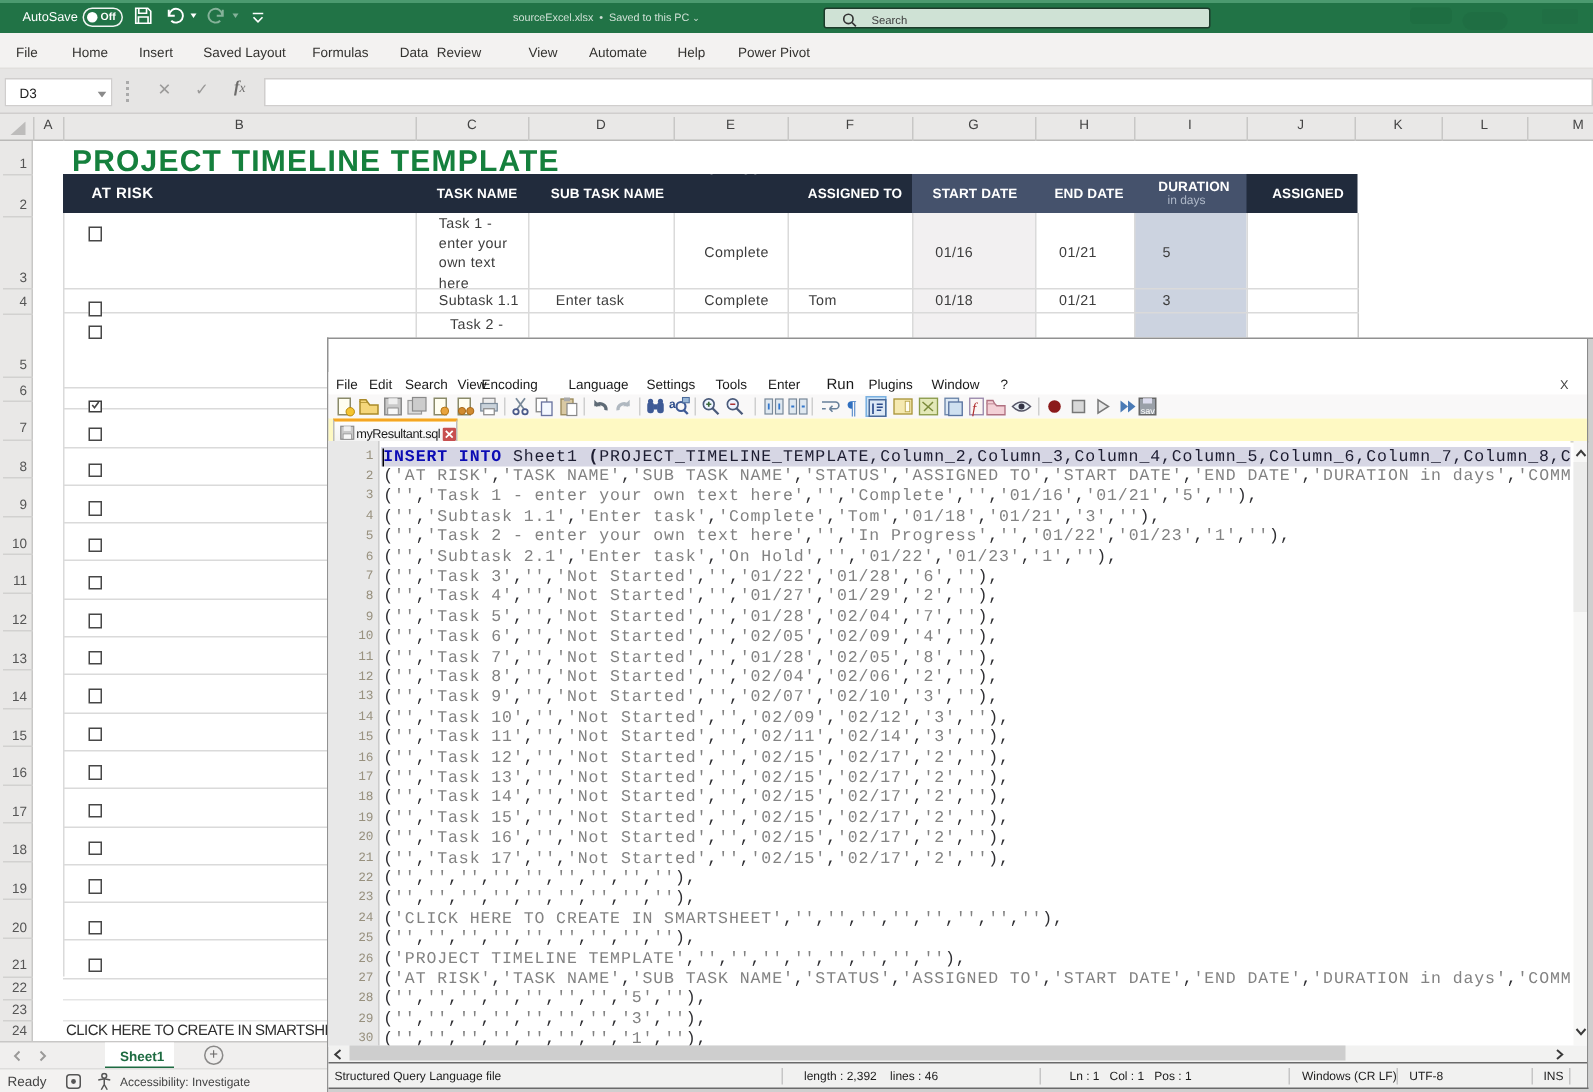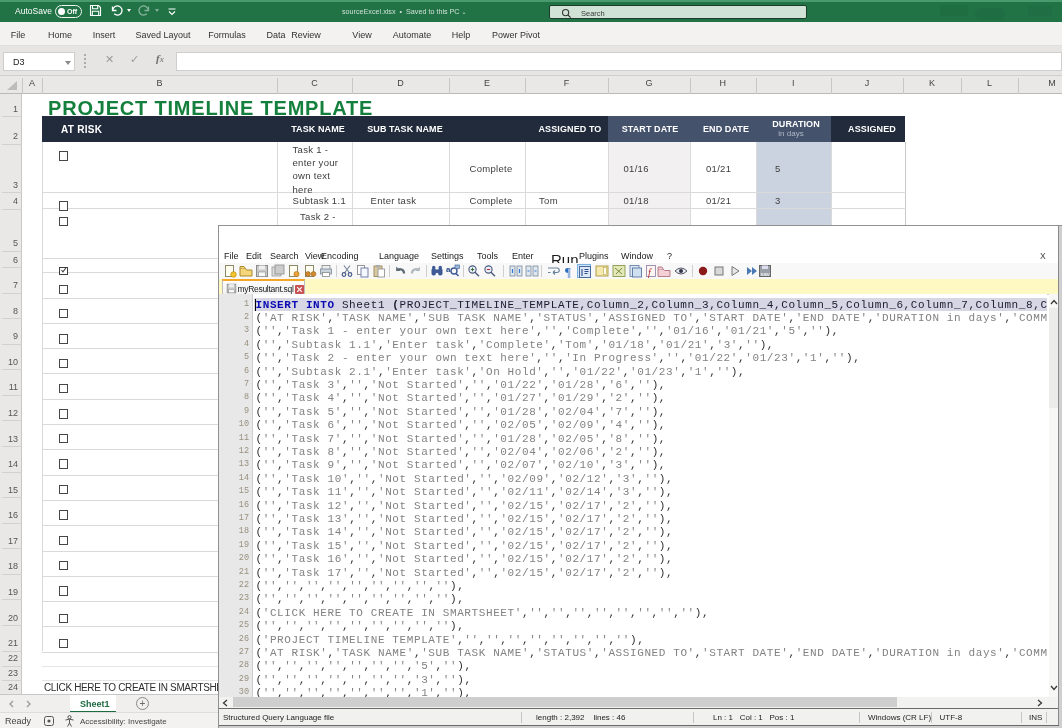--- a/index.html
+++ b/index.html
@@ -271,21 +271,21 @@
 <div class="ab" style="left:0;top:22px;width:843px;height:15px;background:#fff">
 <div class="ab" style="left:5px;top:2.5px;font-size:9px;color:#1a1a1a">File</div>
 <div class="ab" style="left:27px;top:2.5px;font-size:9px;color:#1a1a1a">Edit</div>
 <div class="ab" style="left:51px;top:2.5px;font-size:9px;color:#1a1a1a">Search</div>
 <div class="ab" style="left:86px;top:2.5px;font-size:9px;color:#1a1a1a">View</div>
 <div class="ab" style="left:102px;top:2.5px;font-size:9px;color:#1a1a1a">Encoding</div>
 <div class="ab" style="left:160px;top:2.5px;font-size:9px;color:#1a1a1a">Language</div>
 <div class="ab" style="left:212px;top:2.5px;font-size:9px;color:#1a1a1a">Settings</div>
 <div class="ab" style="left:258px;top:2.5px;font-size:9px;color:#1a1a1a">Tools</div>
 <div class="ab" style="left:293px;top:2.5px;font-size:9px;color:#1a1a1a">Enter</div>
-<div class="ab" style="left:332px;top:2.5px;font-size:15px;color:#1a1a1a">Run</div>
+<div class="ab" style="left:332px;top:2.5px;font-size:10px;color:#1a1a1a">Run</div>
 <div class="ab" style="left:360px;top:2.5px;font-size:9px;color:#1a1a1a">Plugins</div>
 <div class="ab" style="left:402px;top:2.5px;font-size:9px;color:#1a1a1a">Window</div>
 <div class="ab" style="left:448px;top:2.5px;font-size:9px;color:#1a1a1a">?</div>
 <div class="ab" style="left:821px;top:2.5px;font-size:8.5px;color:#444">X</div>
 </div>
 <div class="ab" style="left:0;top:37px;width:843px;height:16px;background:#f9f8f8">
 <div class="tbi" style="left:4px;"><svg width="14" height="14" viewBox="0 0 14 14">
             <rect x="2.5" y="1.5" width="8" height="11" fill="#fffef0" stroke="#8a8a6a" stroke-width="1"></rect>
             <circle cx="10.5" cy="10.5" r="2.8" fill="#f4c430" stroke="#b08000" stroke-width=".6"></circle>
           </svg></div>

